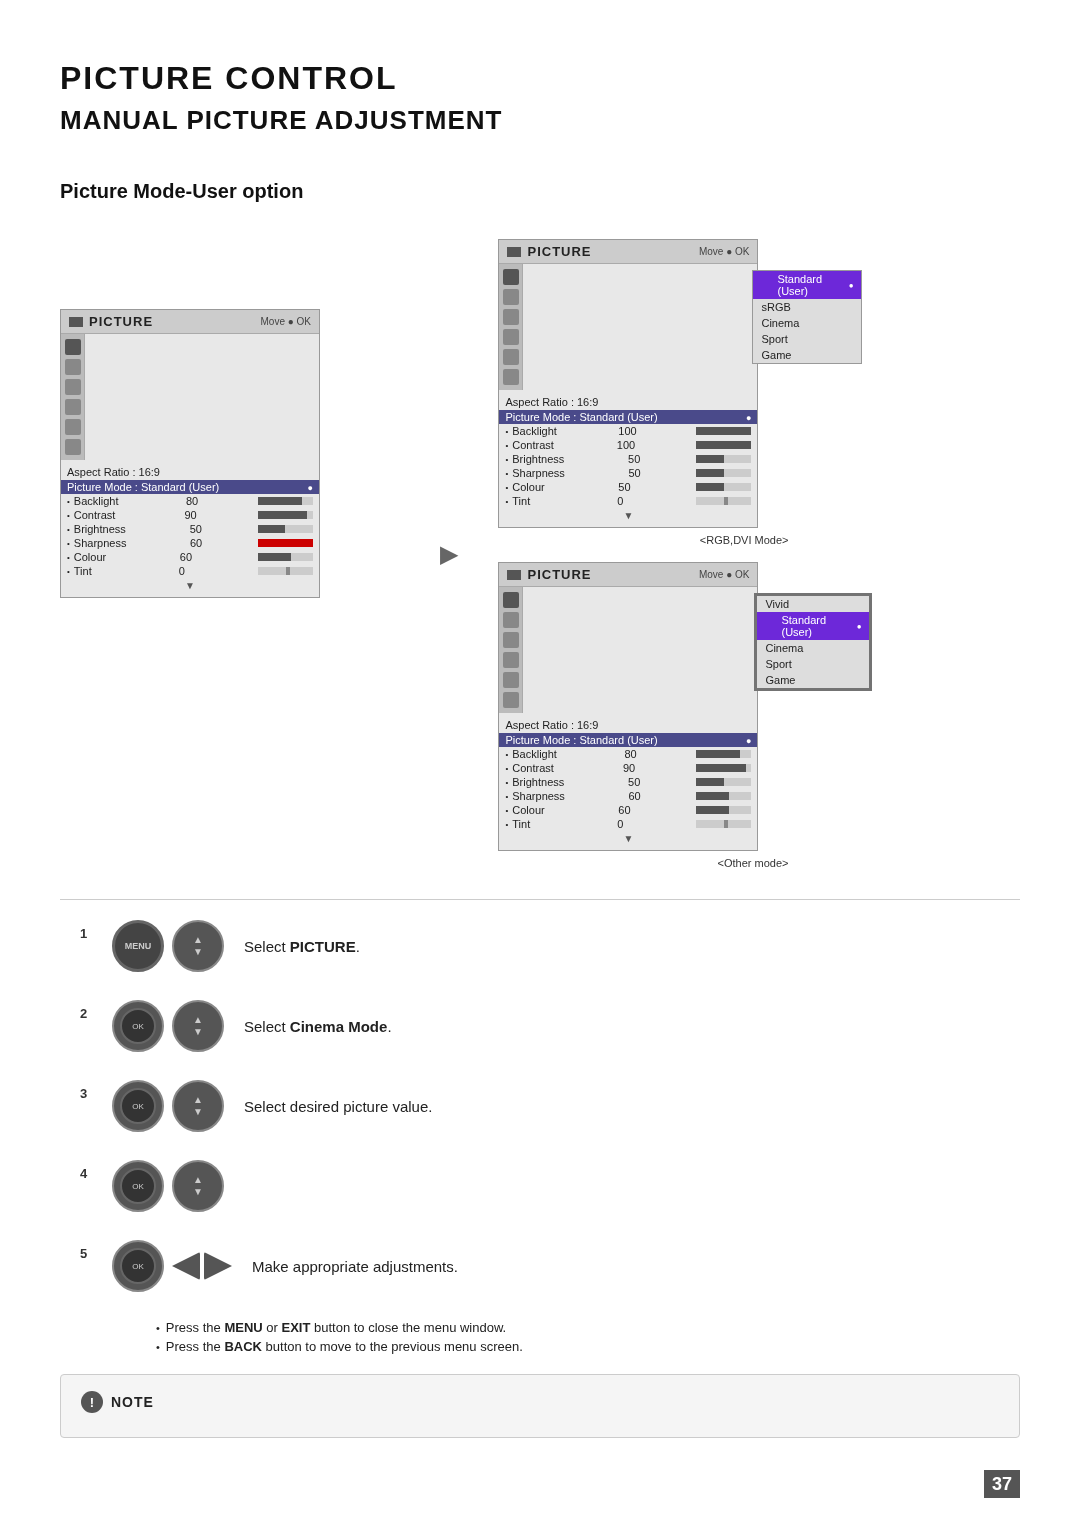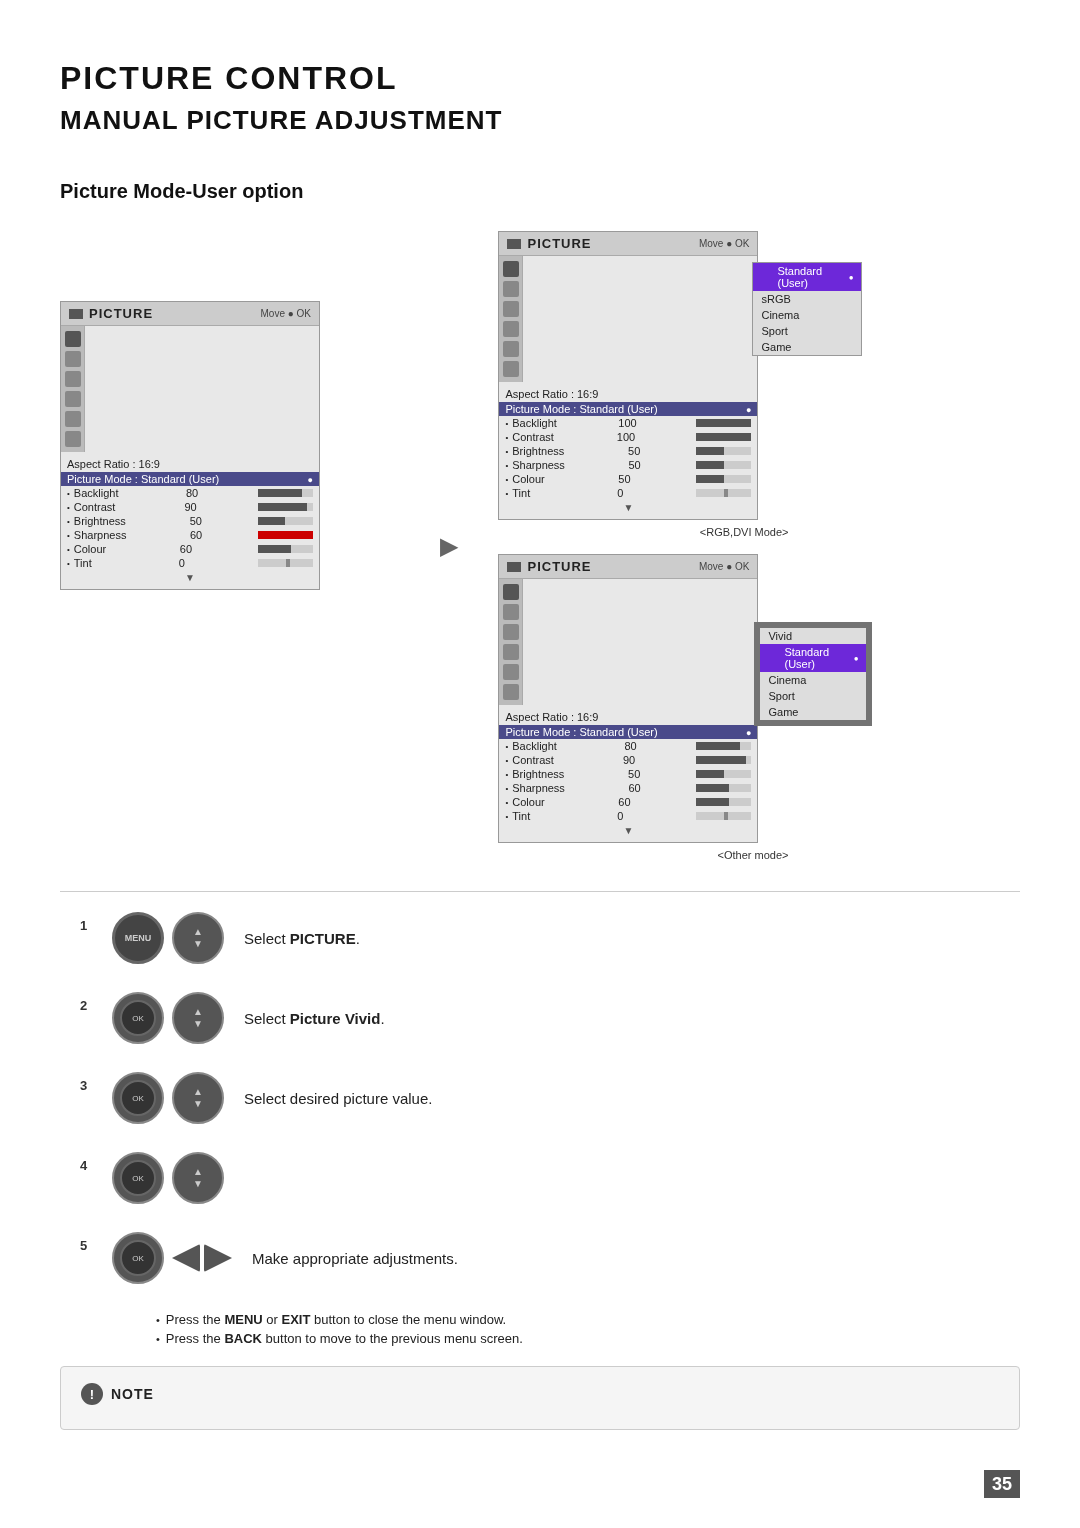--- a/index.html
+++ b/index.html
@@ -31,21 +31,21 @@
       font-weight: 900;
       letter-spacing: 1px;
       text-transform: uppercase;
       margin-bottom: 44px;
       color: #111;
     }
 
     .subsection-title {
       font-size: 20px;
       font-weight: bold;
-      margin-bottom: 28px;
+      margin-bottom: 36px;
       color: #111;
     }
 
     .main-content {
       display: flex;
       gap: 30px;
       margin-bottom: 30px;
     }
 
     .left-panel {
@@ -688,21 +688,21 @@
                 <div class="menu-item-row">
                   <span class="item-label"><span class="bullet">•</span> Tint</span>
                   <span class="item-value">0</span>
                   <span class="menu-bar" style="background:#ccc;position:relative;">
                     <span style="width:4px;height:100%;background:#888;position:absolute;left:50%;top:0;"></span>
                   </span>
                 </div>
                 <div class="menu-arrow-down">▼</div>
               </div>
 
-              <div style="position:absolute; right:-115px; top:30px; background:#ddd; border:6px solid #737373; width:118px; z-index:10;margin-top:37px;">
+              <div style="position:absolute; right:-115px; top:30px; background:#ddd; border:3px solid #737373; width:118px; z-index:10;">
                 <div class="dropdown-item">Vivid</div>
                 <div class="dropdown-item selected">Standard (User)</div>
                 <div class="dropdown-item">Cinema</div>
                 <div class="dropdown-item">Sport</div>
                 <div class="dropdown-item">Game</div>
               </div>
             </div>
           </div>
           <div class="caption-label">&lt;Other mode&gt;</div>
         </div>
@@ -735,21 +735,21 @@
         <div class="btn-outer-ring">
           <div class="btn-inner-ok">OK</div>
         </div>
         <div class="btn-outer-ring">
           <div class="nav-up-down">
             <span class="nav-arrow">▲</span>
             <span class="nav-arrow">▼</span>
           </div>
         </div>
       </div>
-      <div class="step-text">Select <strong>Picture Vivid</strong>.</div>
+      <div class="step-text">Select <strong>Cinema Mode</strong>.</div>
     </div>
 
     <div class="step-row">
       <span class="step-num">3</span>
       <div class="step-buttons">
         <div class="btn-outer-ring">
           <div class="btn-inner-ok">OK</div>
         </div>
         <div class="btn-outer-ring">
           <div class="nav-up-down">
@@ -803,15 +803,15 @@
     </div>
   </div>
 
   <div class="note-section" style="margin-top:20px;">
     <div class="note-header">
       <div class="note-icon">!</div>
       <span class="note-title">NOTE</span>
     </div>
   </div>
 
-  <div class="page-number">35</div>
+  <div class="page-number">37</div>
 
 </div>
 
 </body></html>

